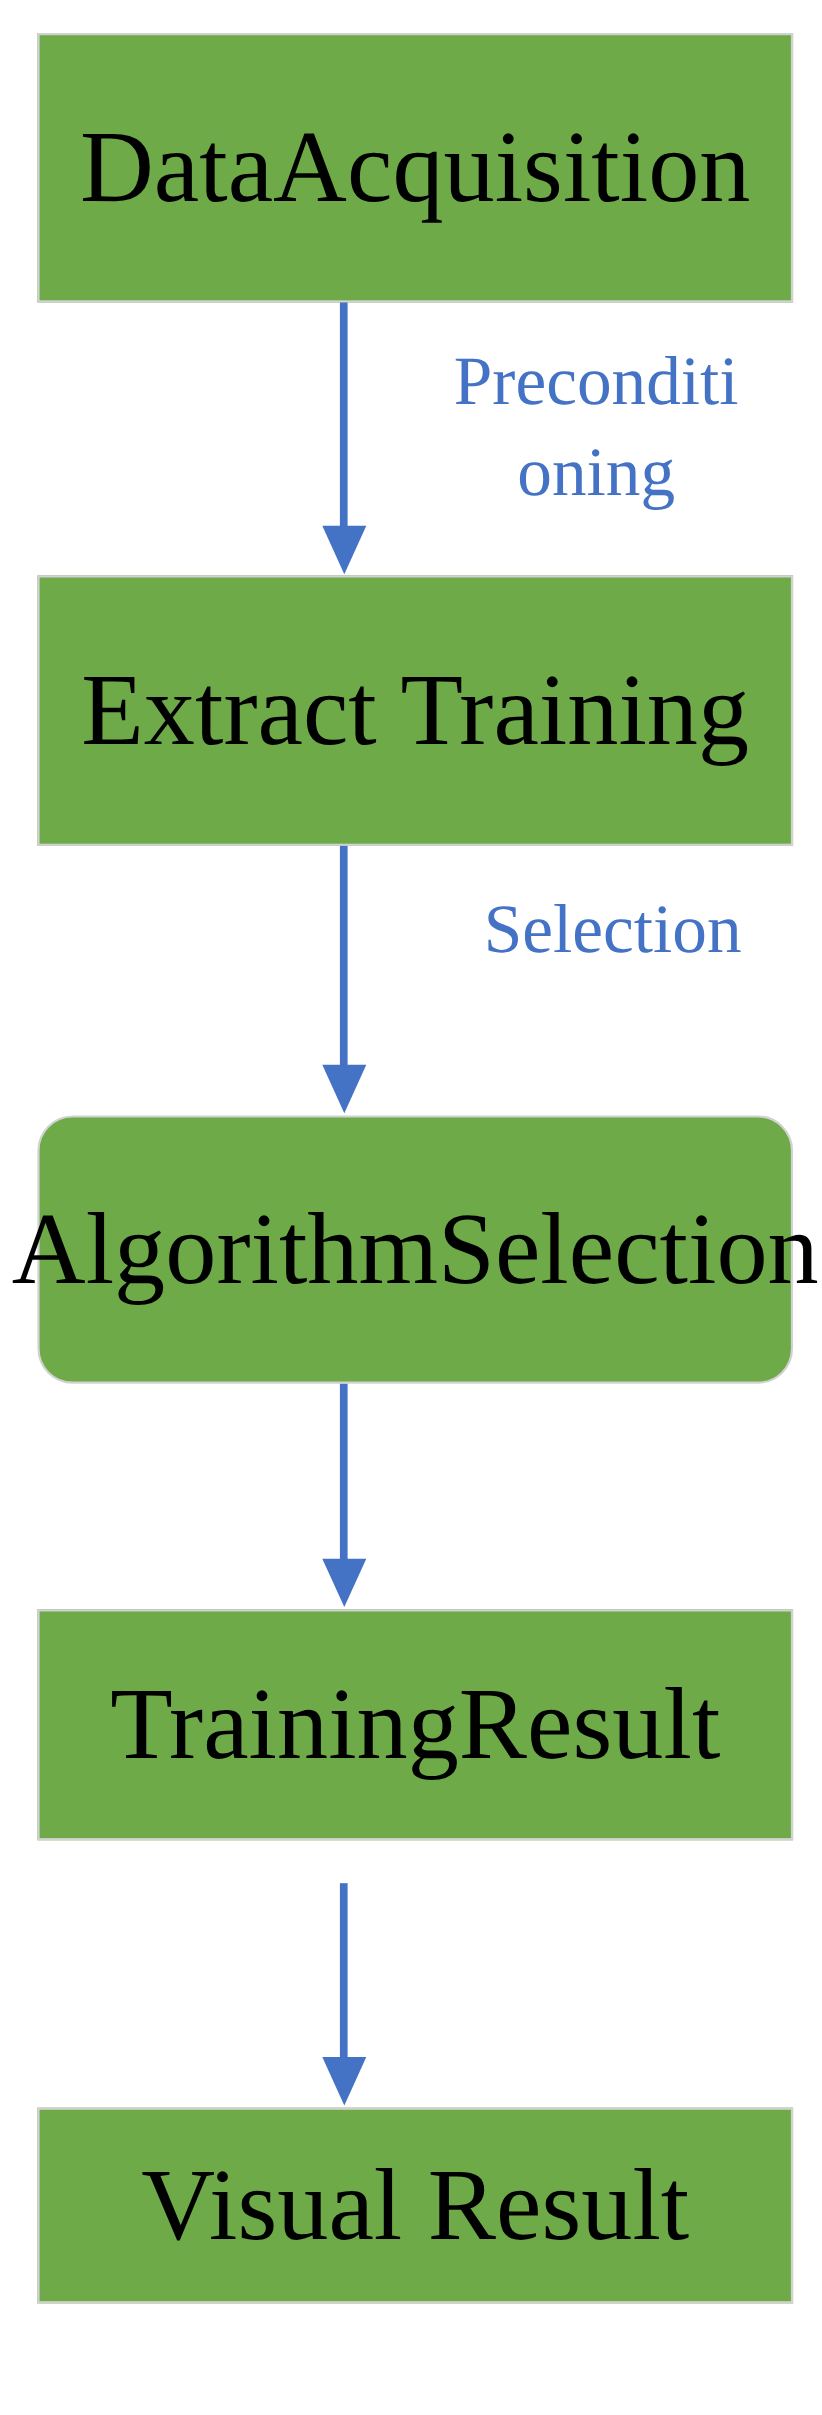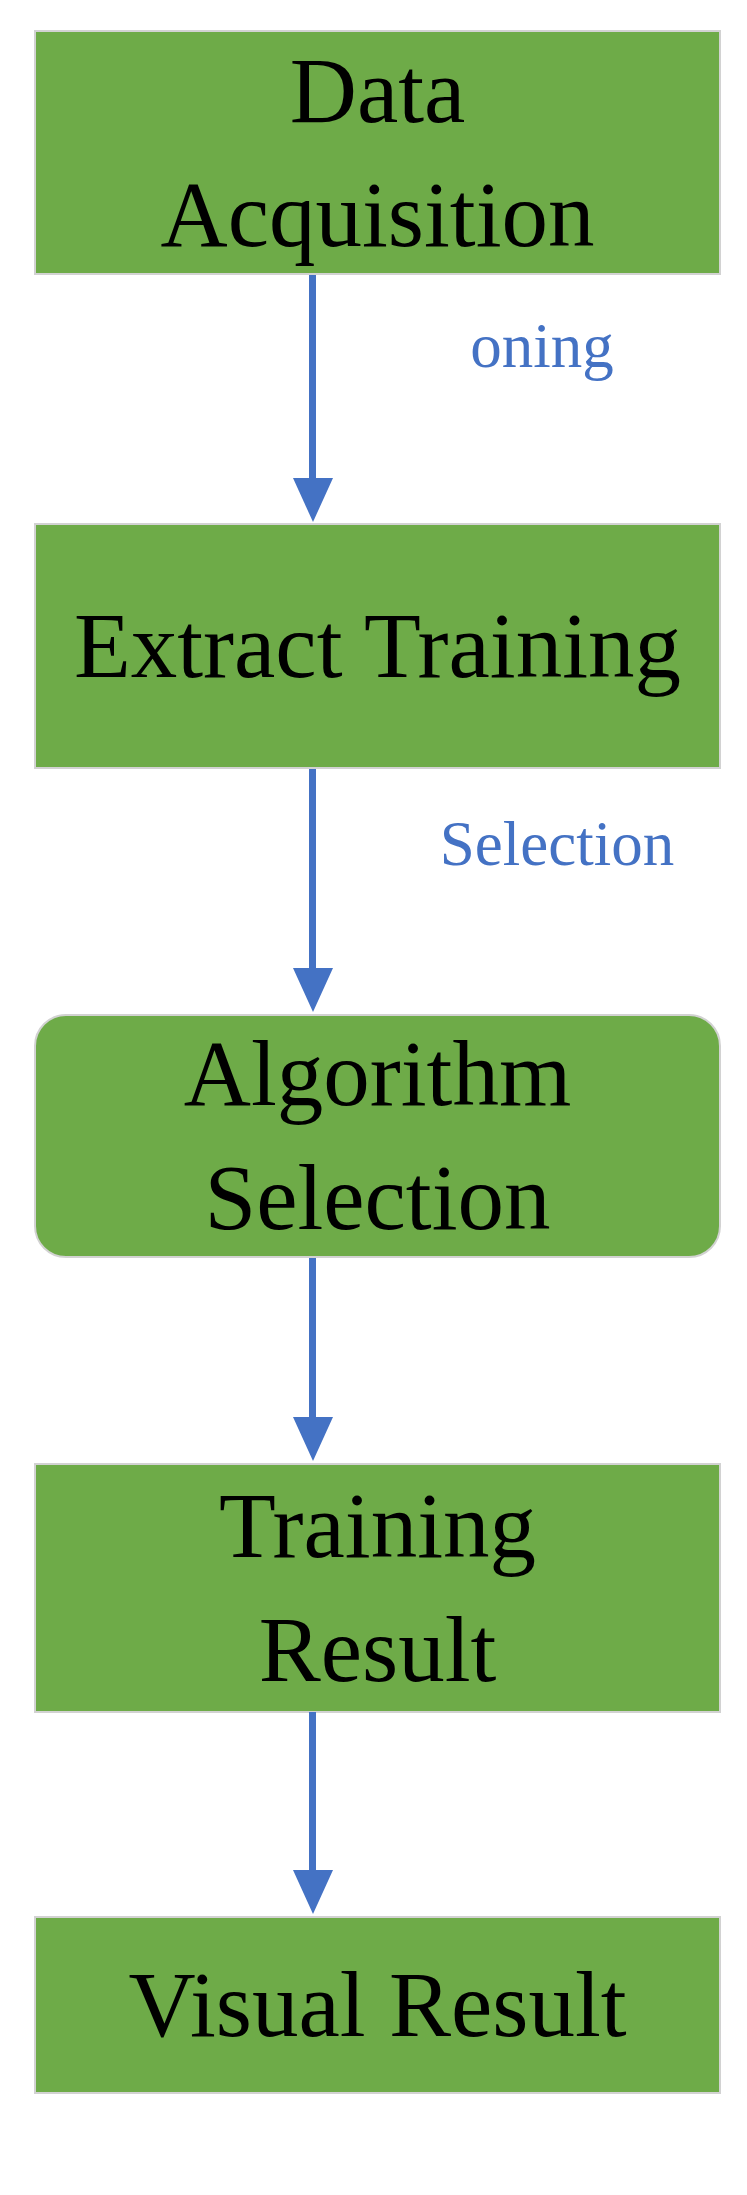--- a/index.html
+++ b/index.html
@@ -16,33 +16,33 @@
     font-family: "Liberation Serif", "DejaVu Serif", serif;
   }
   .node {
     position: absolute;
     left: 34px;
     width: 687px;
     box-sizing: border-box;
     background: var(--box-fill, #6EAB48);
     border: 2px solid var(--box-border, #D2D2D2);
     display: flex;
-    flex-direction: column;
+    flex-direction: row;
     align-items: center;
     justify-content: center;
     text-align: center;
     color: var(--box-text, #000000);
     font-size: 93px;
     line-height: 124px;
   }
   .node .line { display: block; white-space: nowrap; }
   .node-1 { top: 30px;   height: 245px; }
   .node-2 { top: 523px;  height: 246px; }
   .node-3 { top: 1014px; height: 244px; border-radius: 32px; }
-  .node-4 { top: 1463px; height: 250px; }
+  .node-4 { top: 1463px; height: 210px; }
   .node-5 { top: 1916px; height: 178px; }
 
   .arrow-shaft {
     position: absolute;
     left: 309px;
     width: 7px;
     background: var(--arrow-color, #4472C4);
   }
   .shaft-1 { top: 275px;  height: 204px; }
   .shaft-2 { top: 769px;  height: 200px; }
@@ -81,20 +81,21 @@
 <div class="canvas">
 
   <div class="node node-1">
     <span class="line">Data</span>
     <span class="line">Acquisition</span>
   </div>
 
   <div class="arrow-shaft shaft-1"></div>
   <div class="arrow-head head-1"></div>
   <div class="edge-label label-1">
+    <span class="line">Preconditi</span>
     <span class="line">oning</span>
   </div>
 
   <div class="node node-2">
     <span class="line">Extract Training</span>
   </div>
 
   <div class="arrow-shaft shaft-2"></div>
   <div class="arrow-head head-2"></div>
   <div class="edge-label label-2">

